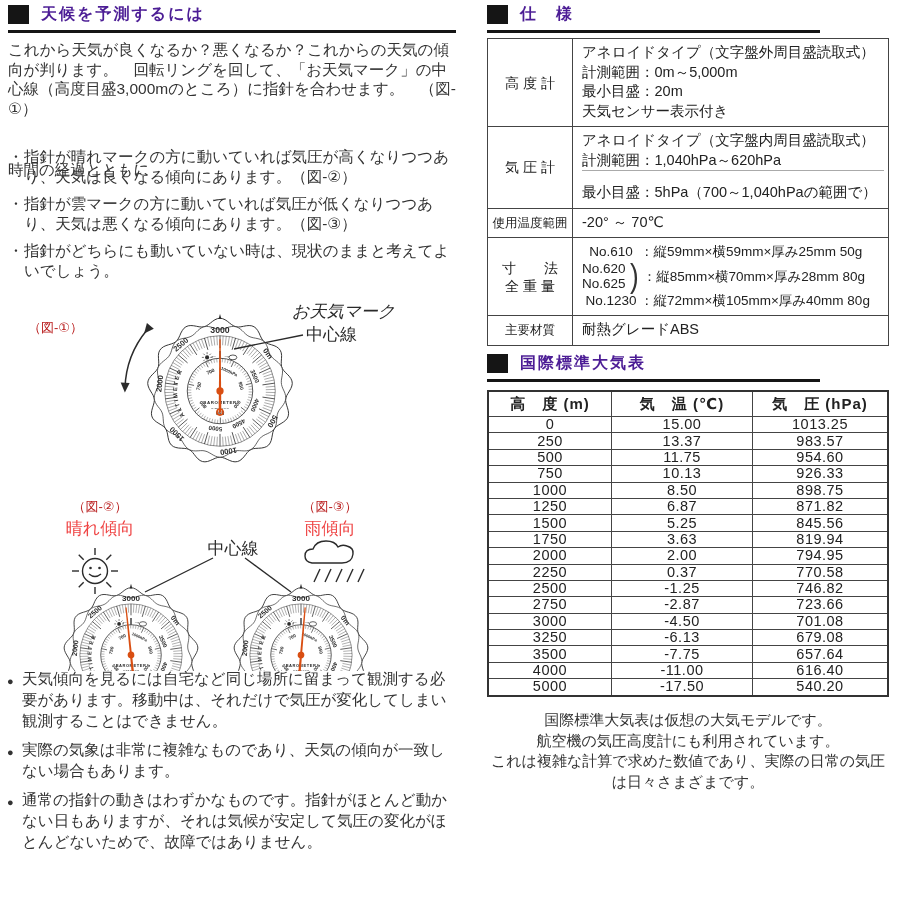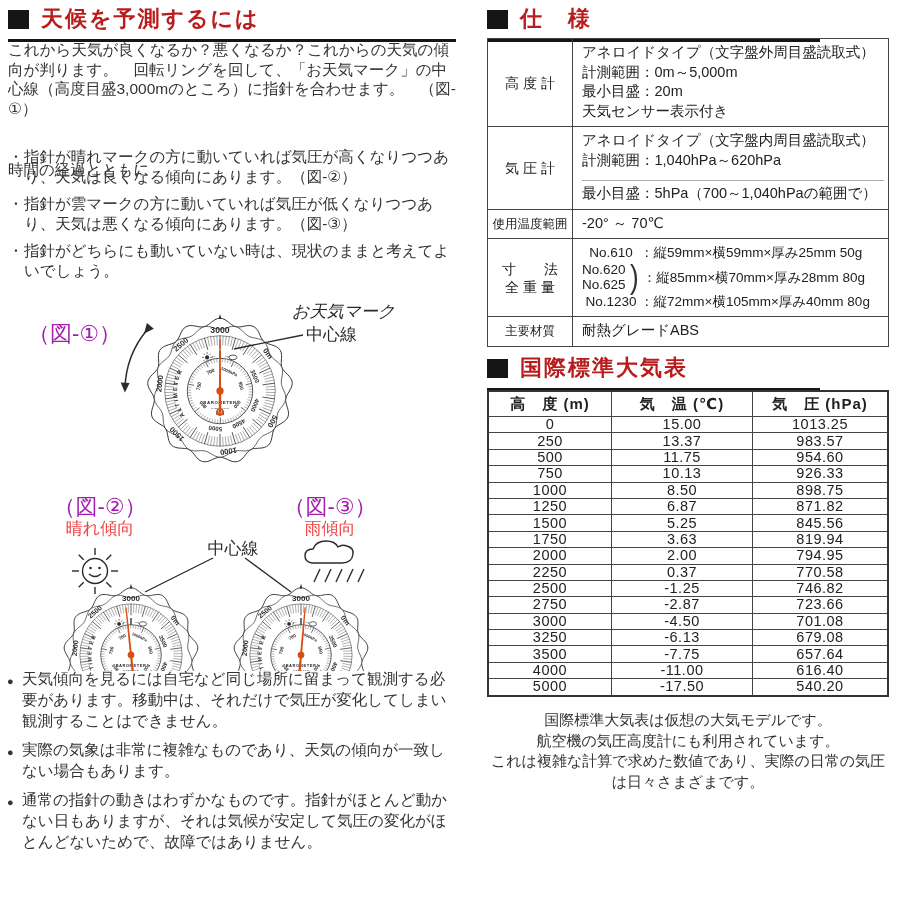--- a/index.html
+++ b/index.html
@@ -5,44 +5,44 @@
   html,body{margin:0;padding:0;width:900px;height:900px;overflow:hidden;background:#fff;}
   body{font-family:"Liberation Sans","DejaVu Sans",sans-serif;color:#333;}
   .page{position:relative;width:900px;height:900px;background:#fff;}
   .col{position:absolute;top:4px;}
   .col-left{left:8px;width:448px;height:892px;}
   .col-right{left:487px;width:333px;height:892px;}
   .abs{position:absolute;}
   
   .sec-head{display:flex;align-items:center;gap:12px;border-bottom:3px solid #151515;padding-bottom:5px;width:100%;}
   .sec-square{width:21px;height:19px;background:#151515;flex:0 0 auto;}
-  .sec-title{font-size:22px;font-weight:bold;letter-spacing:2px;color:#b91c1c;}
+  .sec-title{font-size:16px;font-weight:bold;letter-spacing:2px;color:#4c1d95;}
   
   .intro{font-size:15.5px;line-height:19.5px;margin:0;text-align:left;}
   .time-head{font-size:15.5px;}
   .jp-li{position:relative;padding-left:16px;font-size:15.5px;line-height:20px;margin-bottom:7px;}
   .jp-li.dot::before{content:"・";position:absolute;left:0;}
   .jp-li.disc{padding-left:14px;line-height:21px;margin-bottom:8px;}
   .jp-li.disc::before{content:"●";position:absolute;left:-1px;font-size:11px;top:3px;}
   
-  .fig-label{font-size:22px;color:#a21caf;}
+  .fig-label{font-size:13px;color:#b91c1c;}
   .fig-caption{font-size:17px;color:#ef4444;}
   .ann{font-size:17px;color:#2a2a2a;}
   .fig-block{width:100%;}
   .overlay{position:absolute;left:0;top:0;pointer-events:none;}
   .mini-gauge{position:absolute;width:148px;height:90px;overflow:hidden;}
   .fig-center{text-align:center;line-height:22px;}
   
   table.spec{border-collapse:collapse;width:402px;color:#222;}
   table.spec th{border:1.5px solid #444;width:80px;font-weight:normal;font-size:14px;
     text-align:center;padding:4px 2px;vertical-align:middle;line-height:18px;}
   table.spec th.sm{font-size:12.5px;}
   table.spec td{border:1.5px solid #444;padding:4px 4px 5px 9px;line-height:19.5px;font-size:14.5px;vertical-align:middle;}
   .spec-line{white-space:nowrap;}
-  .spec-line.rule-top{border-top:1px solid #aaa;padding-top:3px;margin-top:10px;}
+  .spec-line.rule-top{border-top:1px solid #aaa;padding-top:12px;margin-top:0;}
   .dim-line{white-space:nowrap;font-size:13.5px;line-height:19px;display:flex;align-items:center;}
   .dim-model{display:inline-block;width:58px;text-align:center;}
   .dim-group{align-items:center;}
   .dim-models{display:inline-block;width:48px;line-height:15px;font-size:13.5px;}
   .dim-models span{display:block;}
   .dim-brace{font-size:26px;font-weight:300;transform:scaleY(1.25);display:inline-block;margin:0 4px 0 0;color:#333;}
   
   table.atm{border-collapse:collapse;width:402px;text-align:center;color:#222;border:2px solid #333;}
   table.atm th{font-size:15px;font-weight:bold;border:1.5px solid #444;height:22px;letter-spacing:1px;}
   table.atm td{font-size:14.5px;border:1px solid #444;height:15.4px;line-height:15px;padding:0;letter-spacing:0.5px;}

